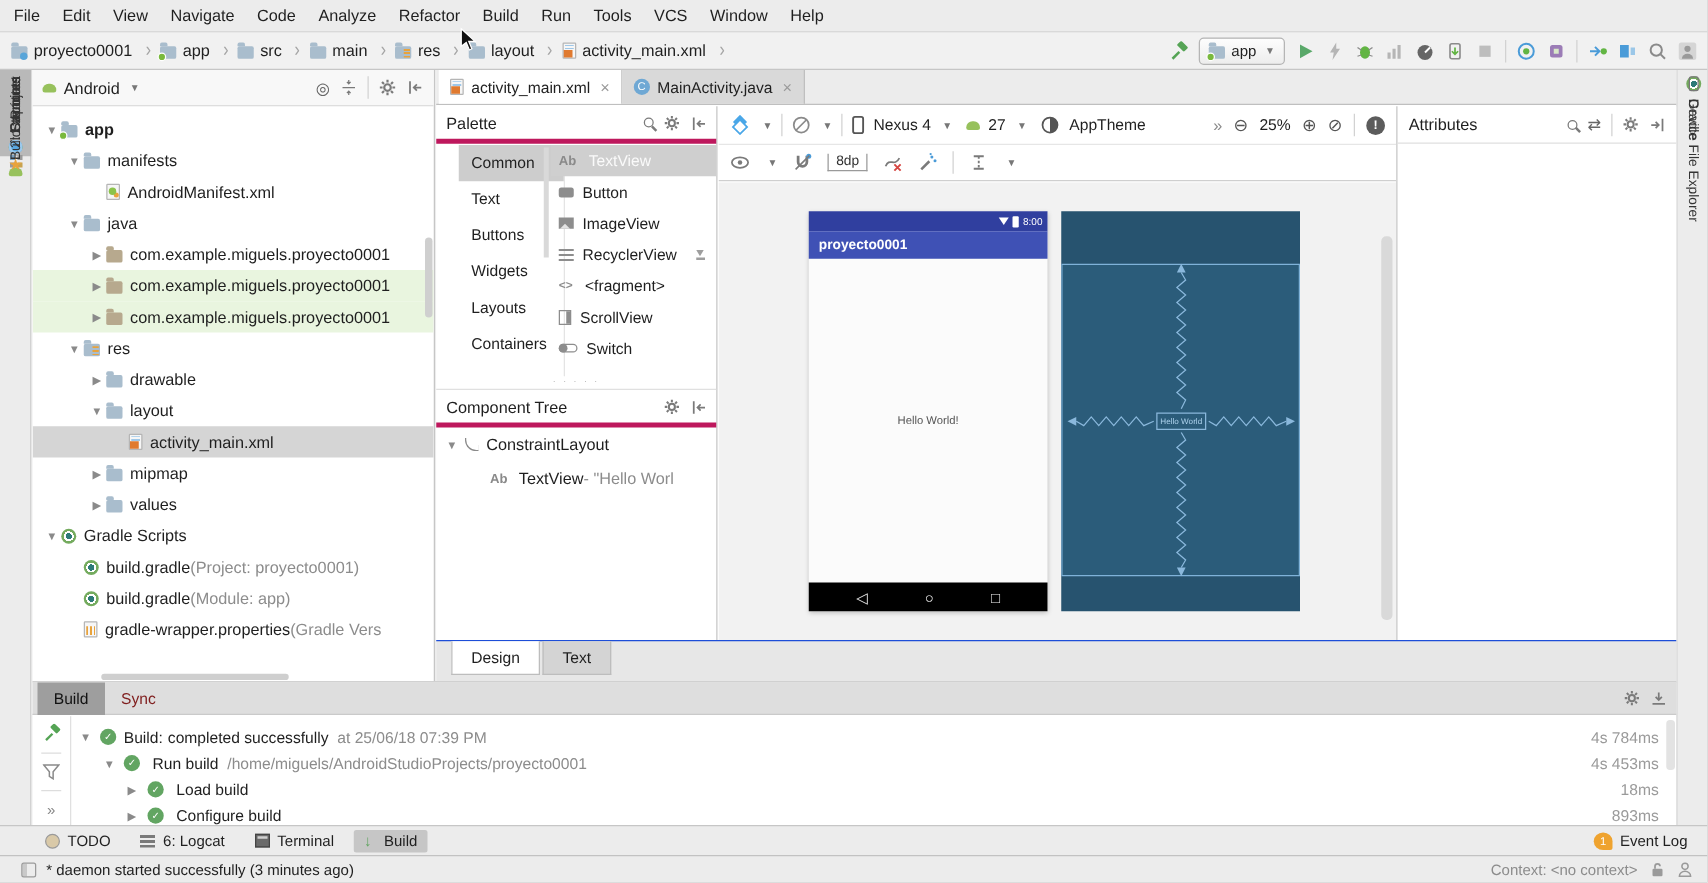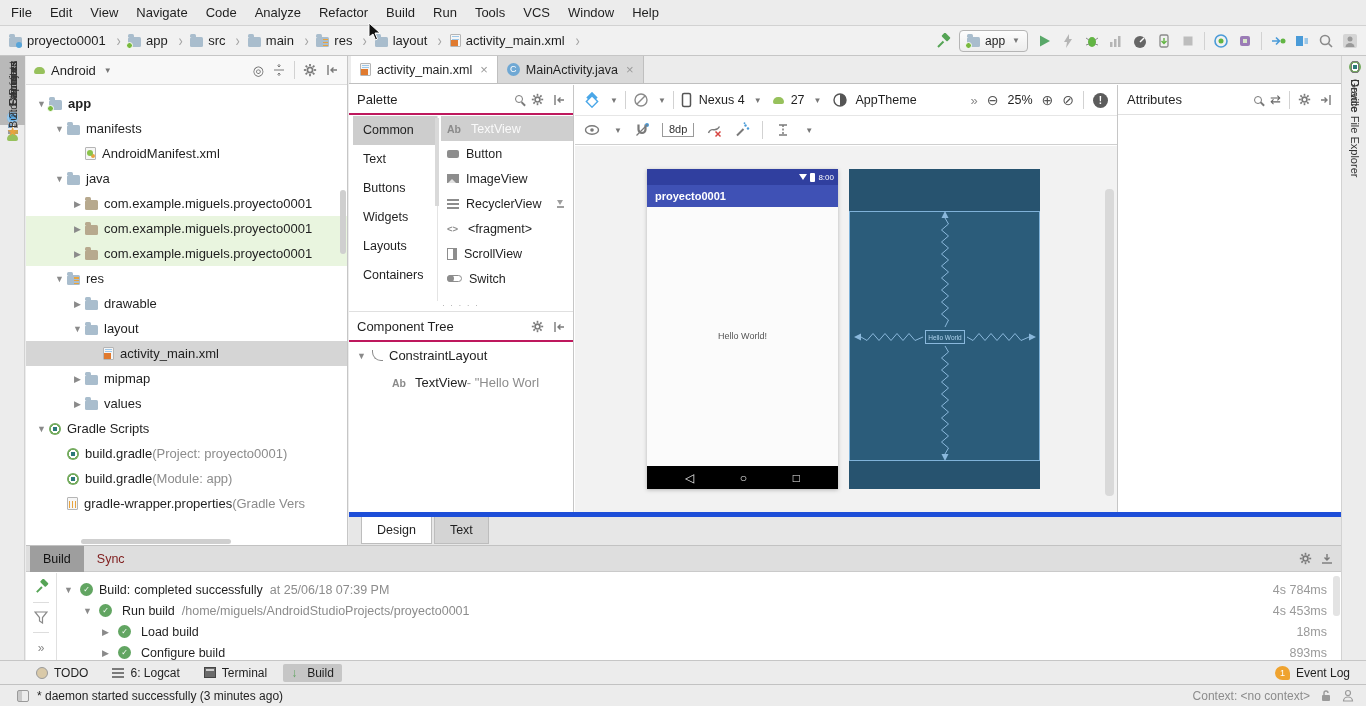--- a/index.html
+++ b/index.html
@@ -50,23 +50,23 @@
 
   
   .editor{position:absolute;left:349px;top:56px;width:992px;bottom:161px;background:#fff}
   .tabs{height:28px;background:#ececec;border-bottom:1px solid #bfbfbf;display:flex;align-items:stretch;padding-left:2px}
   .tab{display:flex;align-items:center;gap:6px;padding:0 9px;border-right:1px solid #bfbfbf;background:#d9d9d9;font-size:12.5px}
   .tab.active{background:#fff}
   .tab .close{color:#9a9a9a;font-size:13px;margin-left:2px}
 
   
   .palcol{position:absolute;left:0;top:29px;width:225px;bottom:33px;border-right:1px solid #c6c6c6;background:#fff}
-  .pal-head,.ct-head{height:30px;border-bottom:2px solid #be185d;display:flex;align-items:center;padding:0 8px;gap:8px}
+  .pal-head,.ct-head{height:30px;border-bottom:4px solid #be185d;display:flex;align-items:center;padding:0 8px;gap:8px}
   .pal-head .hicons,.ct-head .hicons{margin-left:auto;display:flex;align-items:center;gap:8px}
-  .pal-cats{position:absolute;left:4px;top:31px;width:85px;height:185px;border-right:1px solid #e4e4e4}
+  .pal-cats{position:absolute;left:18px;top:31px;width:85px;height:185px;border-right:1px solid #e4e4e4}
   .pal-cat{height:29px;line-height:29px;padding-left:10px;font-size:12.5px}
   .pal-cat.sel{background:#cdcdcd}
   .pal-scroll{position:absolute;left:86px;top:33px;width:4px;height:88px;background:#d9d9d9}
   .pal-items{position:absolute;left:92px;top:31px;right:0;height:185px}
   .pal-item{height:25px;display:flex;align-items:center;gap:7px;padding:0 4px 0 6px;font-size:12.5px}
   .pal-item.sel{background:#cfcfcf;color:#fafafa}
   .splitter{position:absolute;left:0;top:218px;width:100%;text-align:center;color:#9a9a9a;font-size:7px;letter-spacing:2px;line-height:6px}
   .ctree{position:absolute;left:0;top:226px;right:0;bottom:0;border-top:1px solid #e0e0e0}
   .ctrow{height:27px;display:flex;align-items:center;white-space:nowrap;overflow:hidden;padding-left:calc(8px + var(--ind,0)*20px)}
   .ctrow .arrow{width:15px;color:#8a8a8a;font-size:9px;flex:none}
@@ -93,21 +93,21 @@
   .hello{position:absolute;top:162px;left:0;right:0;text-align:center;font-size:9px;color:#555}
   .ph-nav{position:absolute;bottom:0;height:23px;left:0;right:0;background:#000;display:flex;align-items:center;justify-content:space-between;color:#ececec;font-size:12px;padding:0 38px}
   .ph-blue{left:274px;background:#27536f}
 
   
   .attrs{position:absolute;right:0;top:29px;width:224px;bottom:33px;background:#fff;border-left:1px solid #c6c6c6}
   .at-head{height:30px;border-bottom:1px solid #e0e0e0;display:flex;align-items:center;padding:0 9px;gap:8px}
   .at-head .hicons{margin-left:auto;display:flex;align-items:center;gap:8px}
 
   
-  .ebottom{position:absolute;left:0;bottom:0;height:33px;right:0;background:#e7e7e7;border-top:5px solid #1d4ed8;display:flex;align-items:flex-start;padding-left:12px}
+  .ebottom{position:absolute;left:0;bottom:0;height:33px;right:0;background:#e7e7e7;border-top:1px solid #1d4ed8;display:flex;align-items:flex-start;padding-left:12px}
   .etab{height:27px;line-height:26px;padding:0 15px;border:1px solid #bdbdbd;border-top:none;background:#d4d4d4;margin-right:2px;font-size:12.5px}
   .etab.active{background:#fff}
 
   
   .buildpanel{position:absolute;left:26px;right:25px;top:545px;height:115px;background:#fff;border-top:1px solid #c2c2c2}
   .bp-head{height:26px;background:#dedede;border-bottom:1px solid #cacaca;display:flex;align-items:center;padding:0 8px 0 4px}
   .bp-tab{height:26px;line-height:26px;padding:0 13px;font-size:12.5px;color:#7f1d1d}
   .bp-tab.active{background:#9e9e9e;color:#111}
   .bp-head .hicons{margin-left:auto;display:flex;align-items:center;gap:8px}
   .bp-rail{position:absolute;left:0;top:27px;bottom:0;width:31px;border-right:1px solid #e0e0e0;display:flex;flex-direction:column;align-items:center;padding-top:6px;gap:8px}

